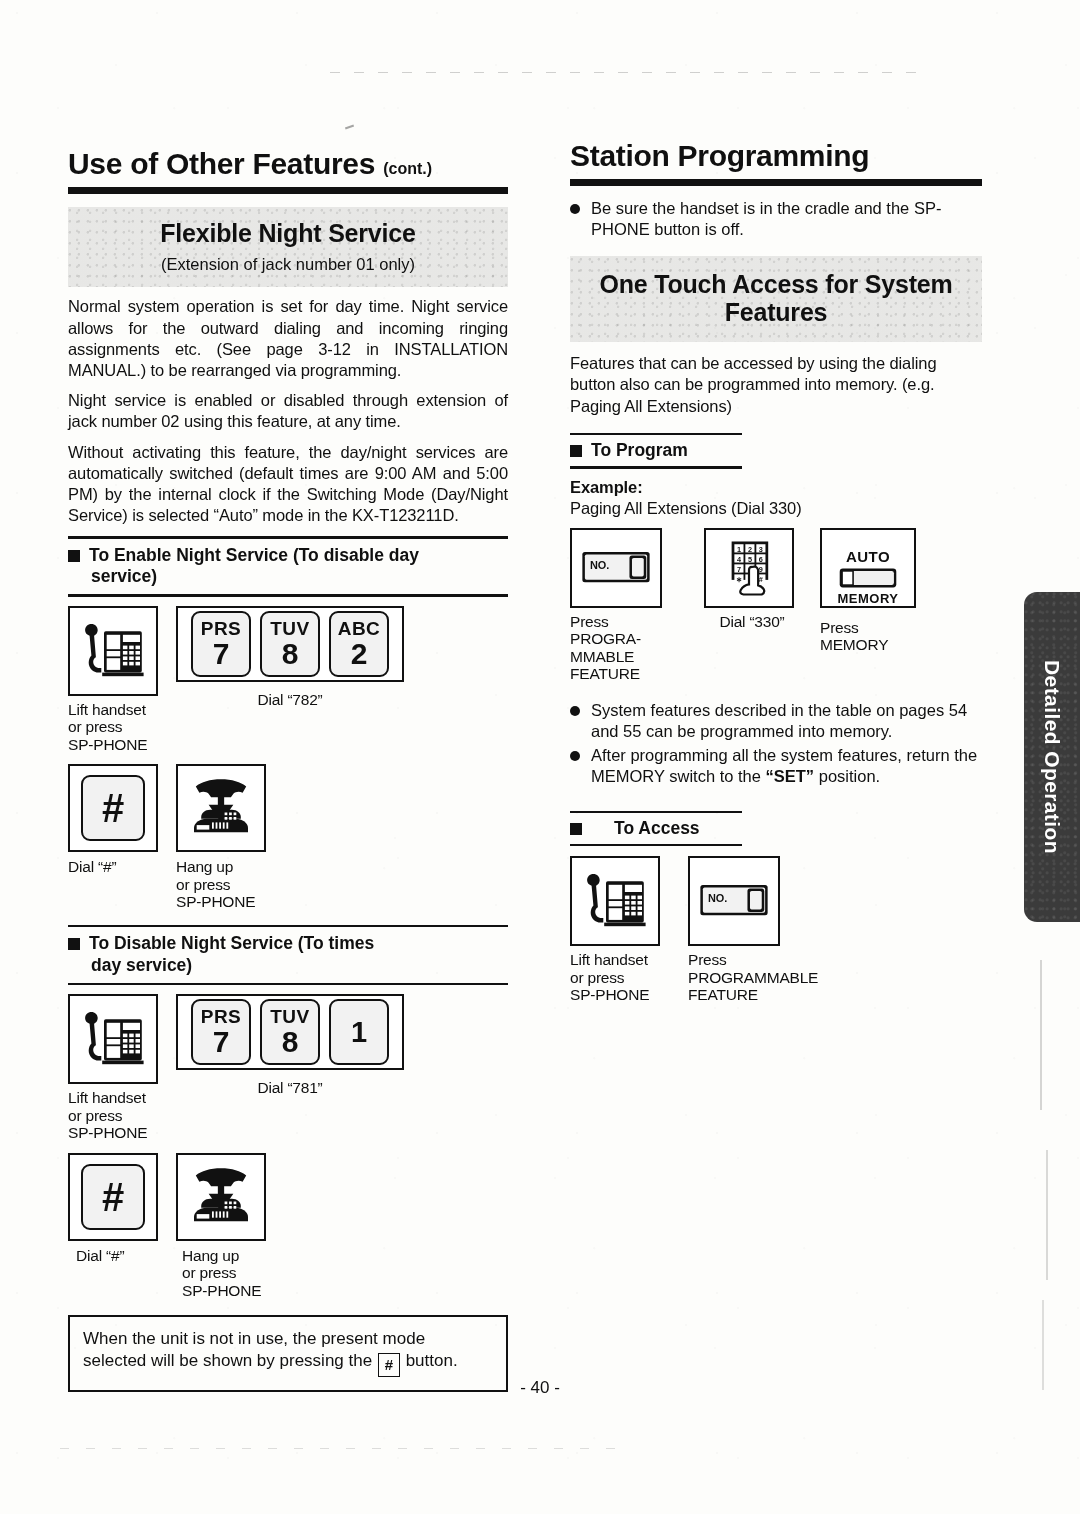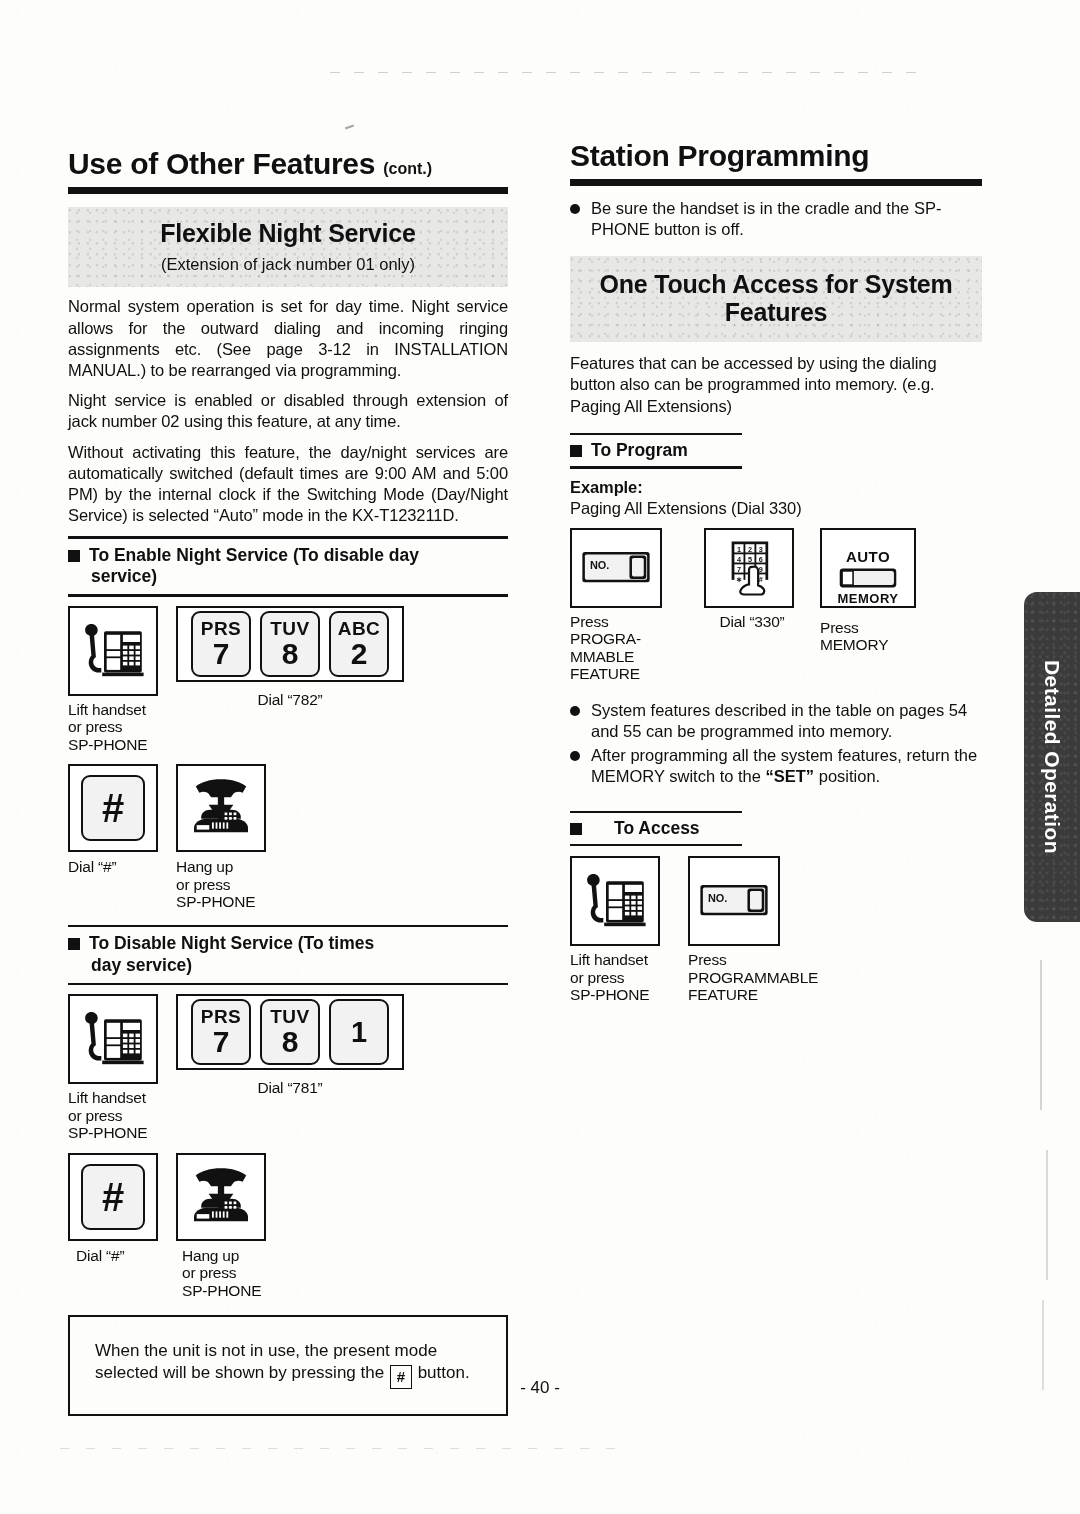--- a/index.html
+++ b/index.html
@@ -78,21 +78,21 @@
   .key .al{font-size:19px;font-weight:bold;letter-spacing:.5px;}
   .key .nm{font-size:30px;font-weight:bold;margin-top:1px;}
   .key.numonly .nm{font-size:29px;margin-top:0;}
 
   .hashkey{width:60px;height:62px;border:2.5px solid #111;border-radius:9px;
        background:linear-gradient(rgba(0,0,0,.05),rgba(0,0,0,.05)),#fff;
        display:flex;align-items:center;justify-content:center;
        font-size:40px;font-weight:bold;line-height:1;}
 
   .notebox{border:2.5px solid #111;padding:11px 13px 13px;margin-top:16px;}
-  .notebox p{margin:12px;font-size:17px;line-height:1.32;}
+  .notebox p{margin:0;font-size:17px;line-height:1.32;}
   .inlinekey{display:inline-flex;align-items:center;justify-content:center;
      border:1.6px solid #111;width:20px;height:22px;font-size:15px;font-weight:bold;
      vertical-align:-4px;margin:0 1px;}
 
   
   .sidetab{position:absolute;right:0;top:592px;width:56px;height:330px;
      background:
        radial-gradient(circle at 30% 20%, rgba(255,255,255,.08) 0 1px, transparent 2px),
        radial-gradient(circle at 70% 60%, rgba(255,255,255,.07) 0 1px, transparent 2px),
        #3b3b3b;

